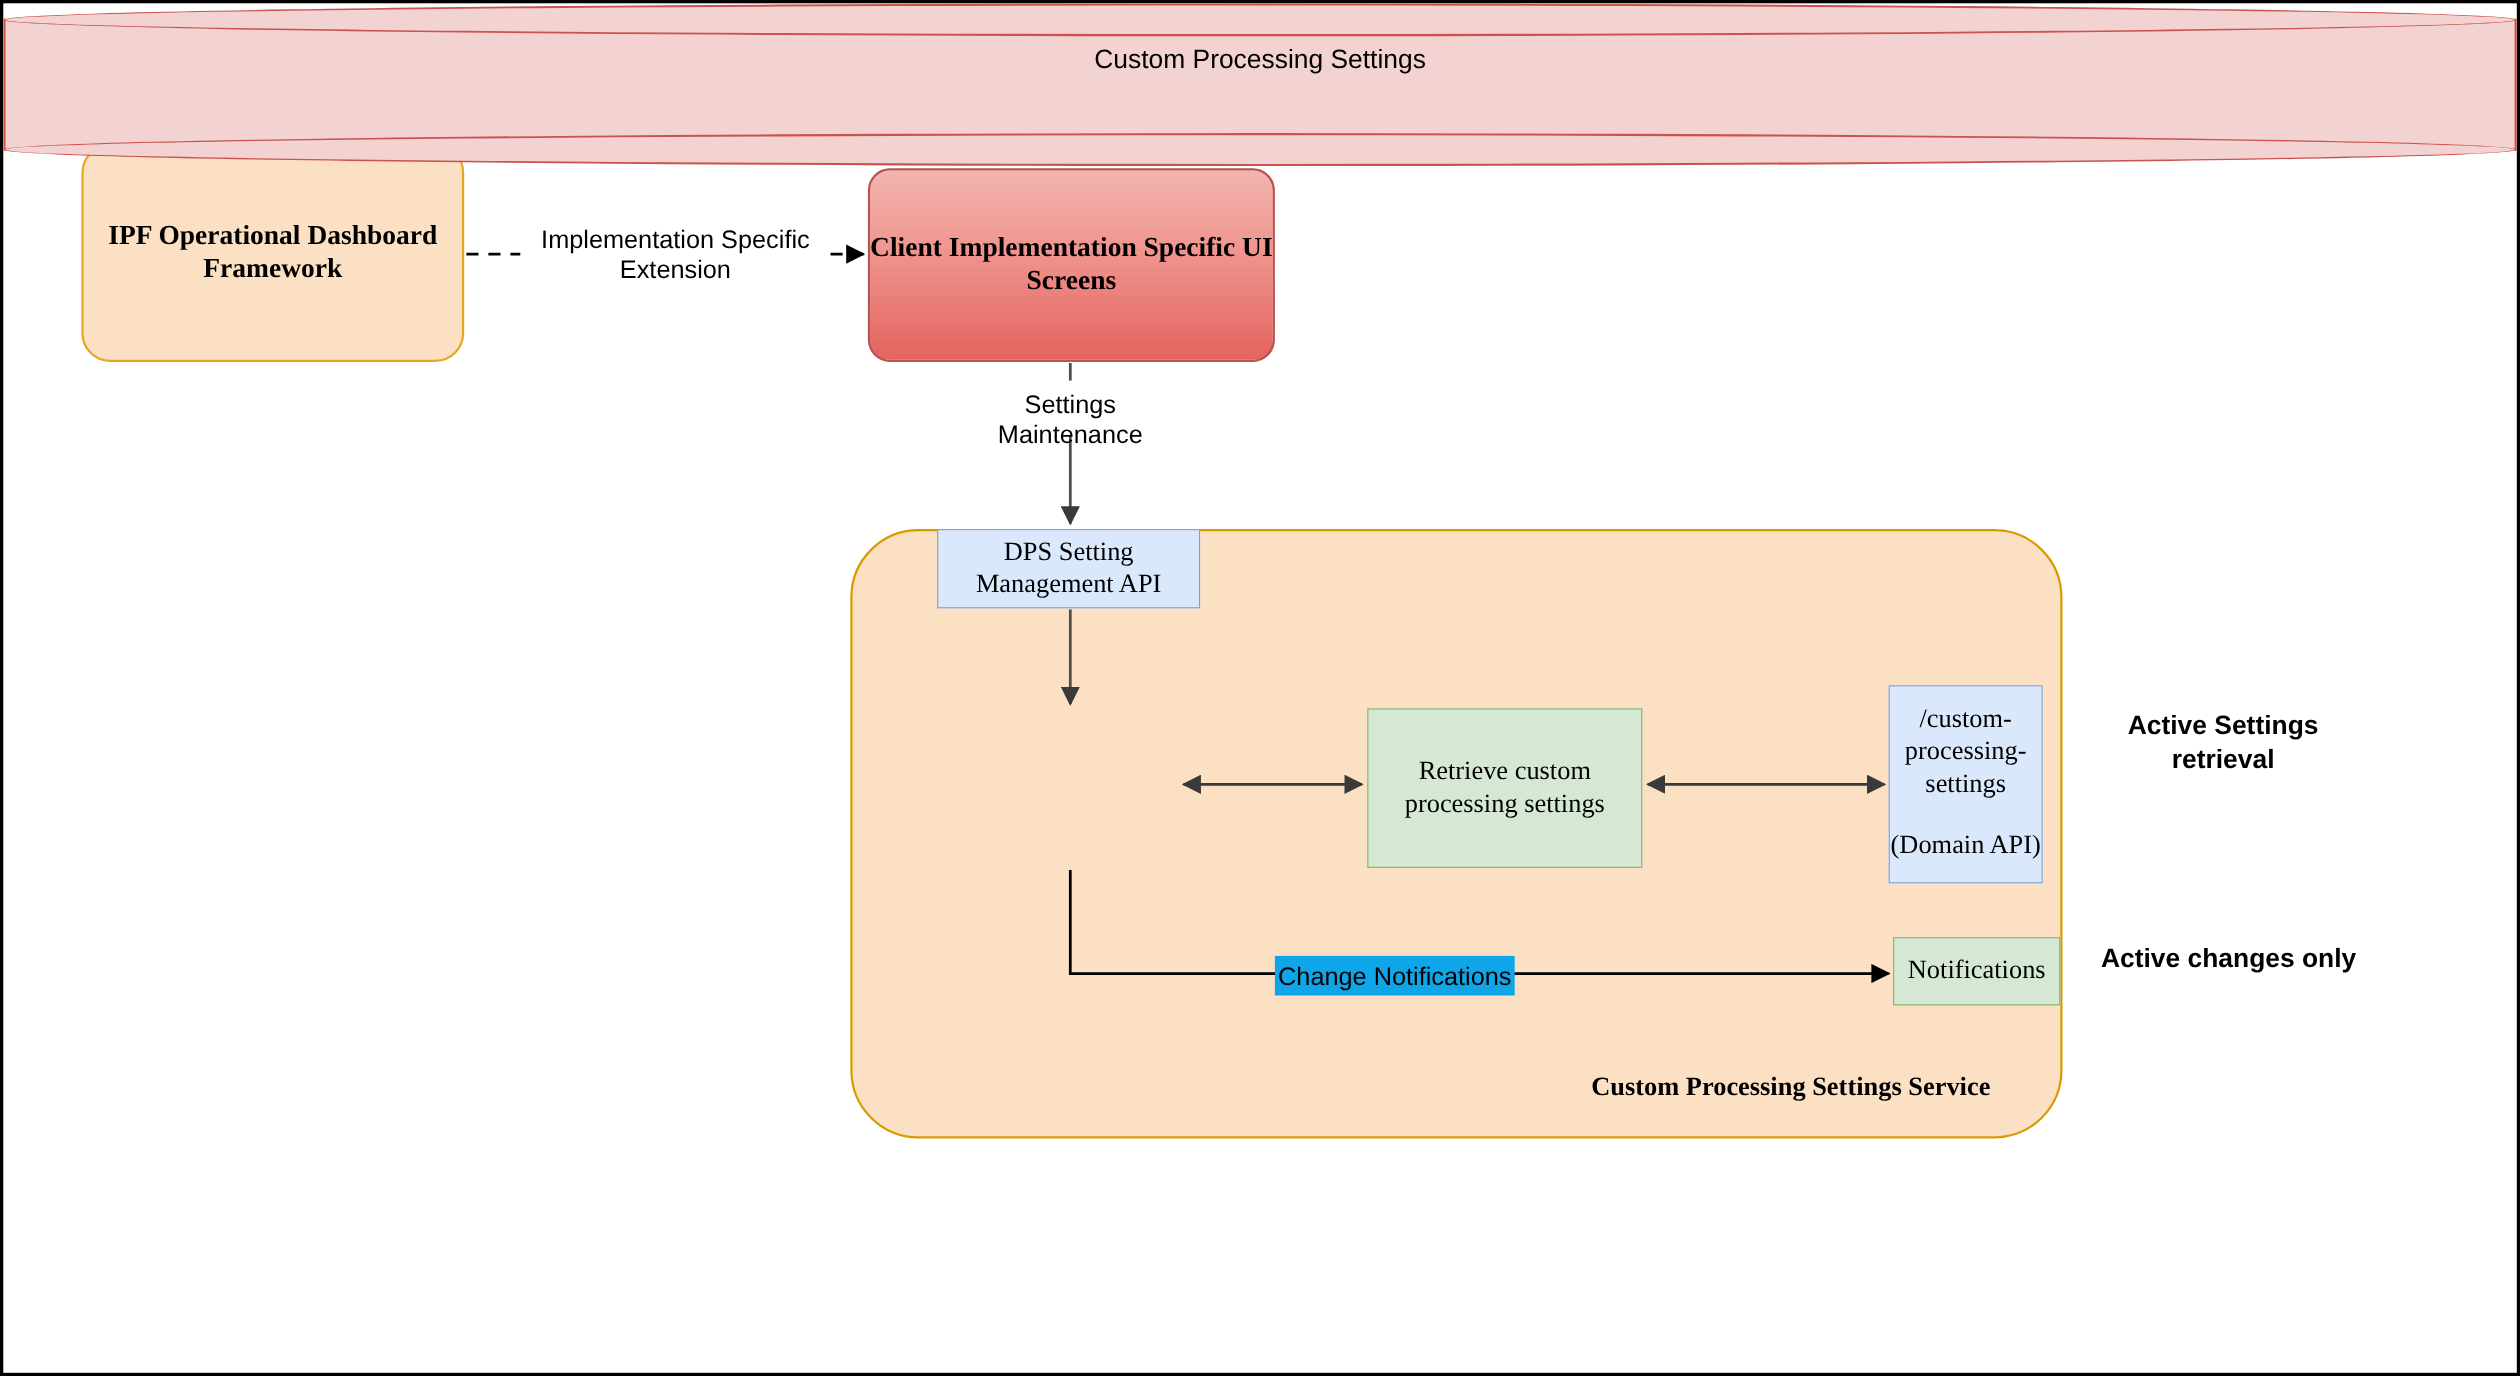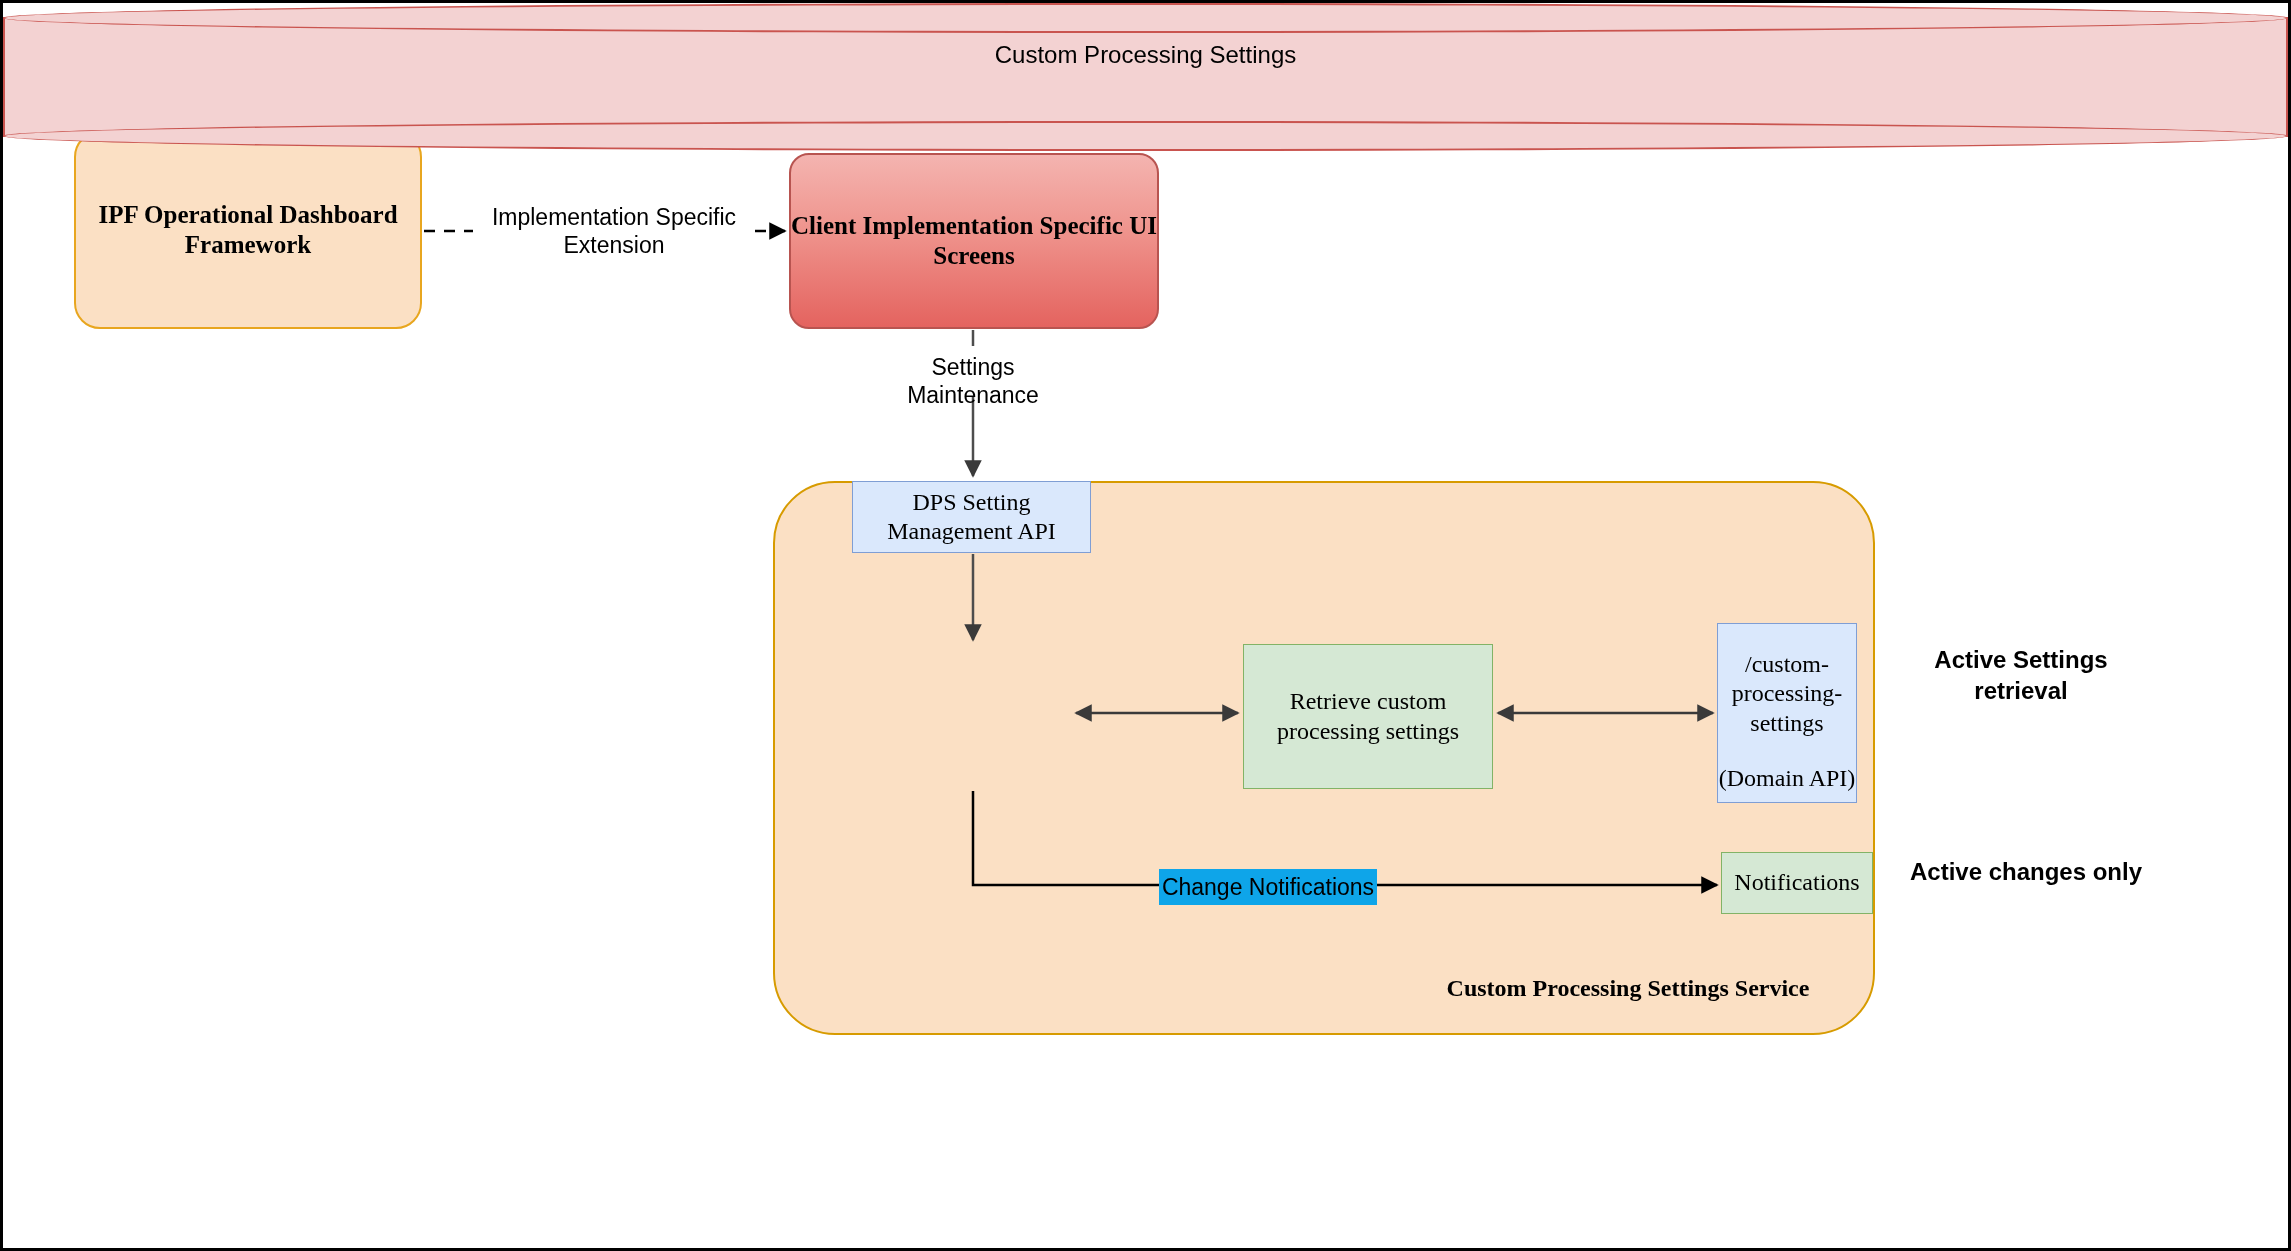--- a/index.html
+++ b/index.html
@@ -116,21 +116,21 @@
   }
 
   
   #domain-api-box {
     left: 1714px; top: 620px; width: 140px; height: 180px;
     background: #dae8fc;
     border: 1px solid #7f9ed4;
     font-size: 24px;
     flex-direction: column;
     justify-content: flex-start;
-    padding-top: 26px;
+    padding-top: 16px;
   }
   #domain-api-box .spacer { height: 26px; }
 
   
   #notifications-box {
     left: 1718px; top: 849px; width: 152px; height: 62px;
     background: #d5e8d4;
     border: 1px solid #82b366;
     font-size: 24px;
   }

